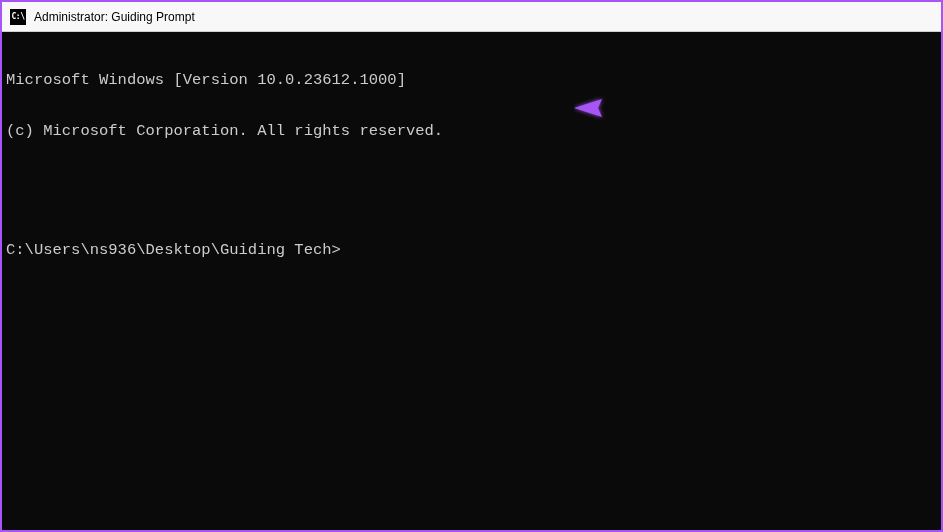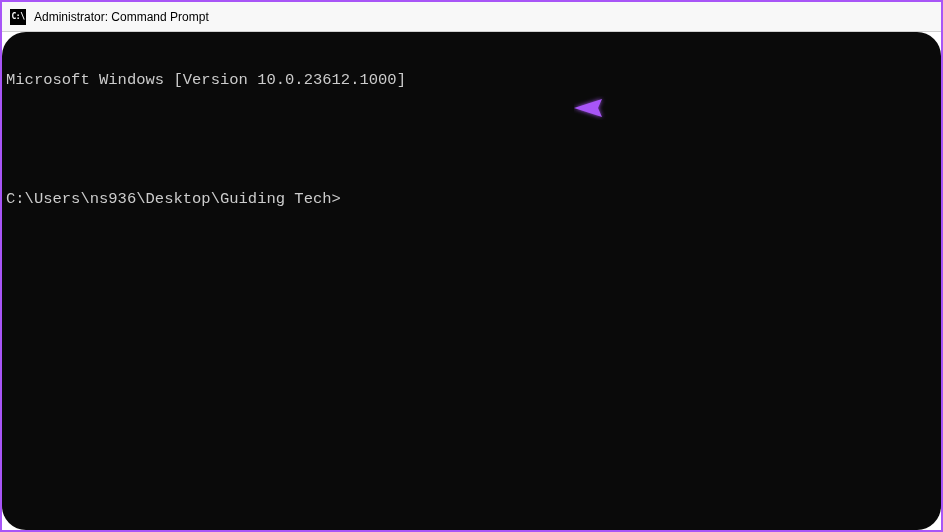--- a/index.html
+++ b/index.html
@@ -40,42 +40,42 @@
       position: relative;
       background: #0a0a0a;
       color: #cccccc;
       height: calc(100% - 30px);
       padding: 6px 4px 4px 4px;
       font-size: 15.5px;
       line-height: 17px;
       letter-spacing: 0;
       white-space: pre;
       overflow: hidden;
-      border-radius: 24px;
     }
     .line { display: block; }
     .annotation-arrow {
       position: absolute;
       top: 64px;
       left: 572px;
       width: 360px;
       height: 24px;
       pointer-events: none;
     }
   </style>
 </head>
 <body>
 
 <div class="titlebar">
   <div class="titlebar-icon">C:\</div>
-  <span>Administrator: Command Prompt</span>
+  <span>Administrator: Guiding Prompt</span>
 </div>
 
 <div class="terminal">
   <span class="line">Microsoft Windows [Version 10.0.23612.1000]</span>
+  <span class="line">(c) Microsoft Corporation. All rights reserved.</span>
   <span class="line"></span>
   <span class="line"></span>
   <span class="line">C:\Users\ns936\Desktop\Guiding Tech&gt;</span>
 
   <svg class="annotation-arrow" viewBox="0 0 360 24">
     <defs>
       <filter id="neon" x="-20%" y="-120%" width="140%" height="340%">
         <feDropShadow dx="0" dy="0" stdDeviation="2" flood-color="#a855f7" flood-opacity="0.9"></feDropShadow>
       </filter>
     </defs>

